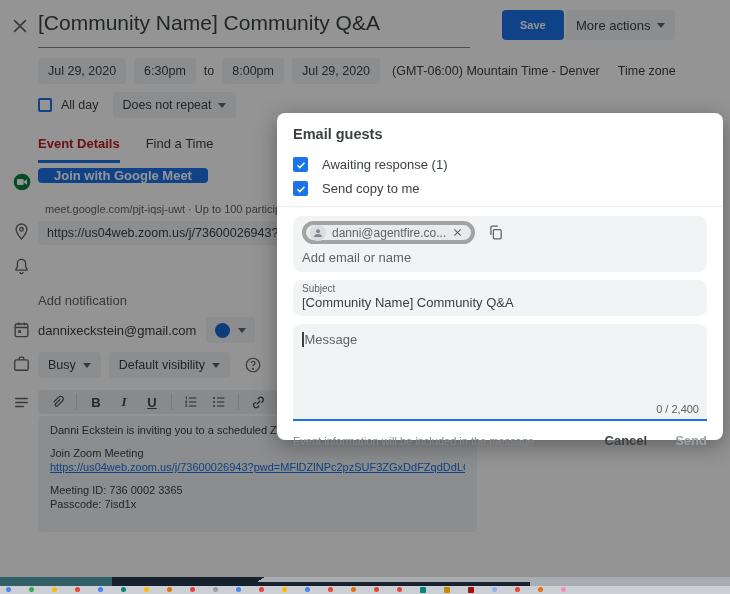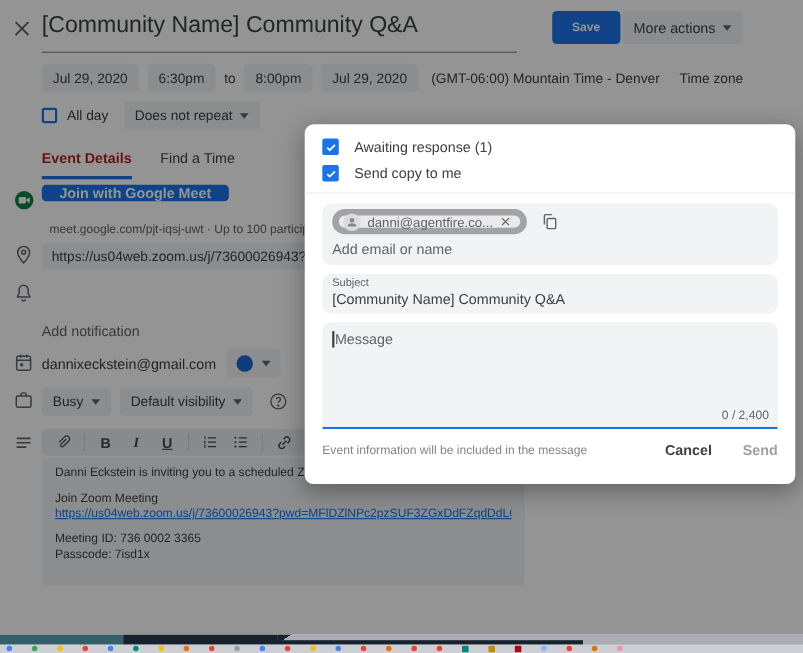--- a/index.html
+++ b/index.html
@@ -100,21 +100,21 @@
   .modal { position:absolute; left:277px; top:113px; width:446px; height:327px; background:#fff; border-radius:8px;
     box-shadow:0 6px 22px rgba(0,0,0,0.35); z-index:10; padding:13px 16px 12px; }
   .modal-title { font-size:14.5px; font-weight:bold; color:#3c4043; margin-bottom:15px; }
   .cb-row { display:flex; align-items:center; gap:14px; margin-bottom:9px; cursor:pointer; }
   .cb-checked { width:15px; height:15px; background:#1a73e8; border-radius:2px; display:flex; align-items:center; justify-content:center; flex:0 0 auto; }
   .cb-label { font-size:13px; color:#3c4043; }
   .modal-divider { height:1px; background:#e8eaed; margin:10px -16px 0; }
 
   .recipients { margin-top:9px; background:#f1f3f4; border-radius:8px; padding:5px 9px 7px; cursor:text; }
   .chip-row { display:flex; align-items:center; }
-  .guest-chip { display:inline-flex; align-items:center; gap:6px; background:#e8eaed; border:6px solid #a3a3a3;
+  .guest-chip { display:inline-flex; align-items:center; gap:6px; background:#e8eaed; border:4px solid #a3a3a3;
     border-radius:12px; height:23px; padding:0 8px 0 4px; font-size:12px; color:#5f6368; cursor:default; }
   .chip-avatar { width:16px; height:16px; border-radius:50%; background:#dadce0; display:flex; align-items:center; justify-content:center; color:#80868b; }
   .chip-x { width:11px; height:11px; color:#5f6368; cursor:pointer; }
   .copy-btn { width:17px; height:17px; color:#5f6368; margin-left:12px; cursor:pointer; }
   .add-guest { margin-top:6px; font-size:13px; color:#5f6368; }
 
   .subject-box { margin-top:8px; background:#f1f3f4; border-radius:8px; padding:3px 9px 6px; cursor:text; }
   .subject-label { font-size:10px; color:#5f6368; }
   .subject-value { font-size:13px; color:#3c4043; margin-top:1px; }
 
@@ -333,20 +333,21 @@
         <span class="fav sq" style="background: rgb(194, 139, 0);"></span>
         <span class="fav sq" style="background: rgb(165, 14, 14);"></span>
         <span class="fav" style="background: rgb(138, 180, 248);"></span>
         <span class="fav" style="background: rgb(234, 67, 53);"></span>
         <span class="fav" style="background: rgb(232, 113, 10);"></span>
         <span class="fav" style="background: rgb(244, 143, 177);"></span>
       </div>
   </div>
 
   <div class="modal">
+    <div class="modal-title">Email guests</div>
 
     <div class="cb-row">
       <span class="cb-checked">
         <svg viewBox="0 0 24 24" width="12" height="12" fill="none" stroke="#fff" stroke-width="3.2">
             <path d="M5 12.5l4.5 4.5L19 7.5"></path>
           </svg>
       </span>
       <span class="cb-label">Awaiting response (1)</span>
     </div>
     <div class="cb-row">

